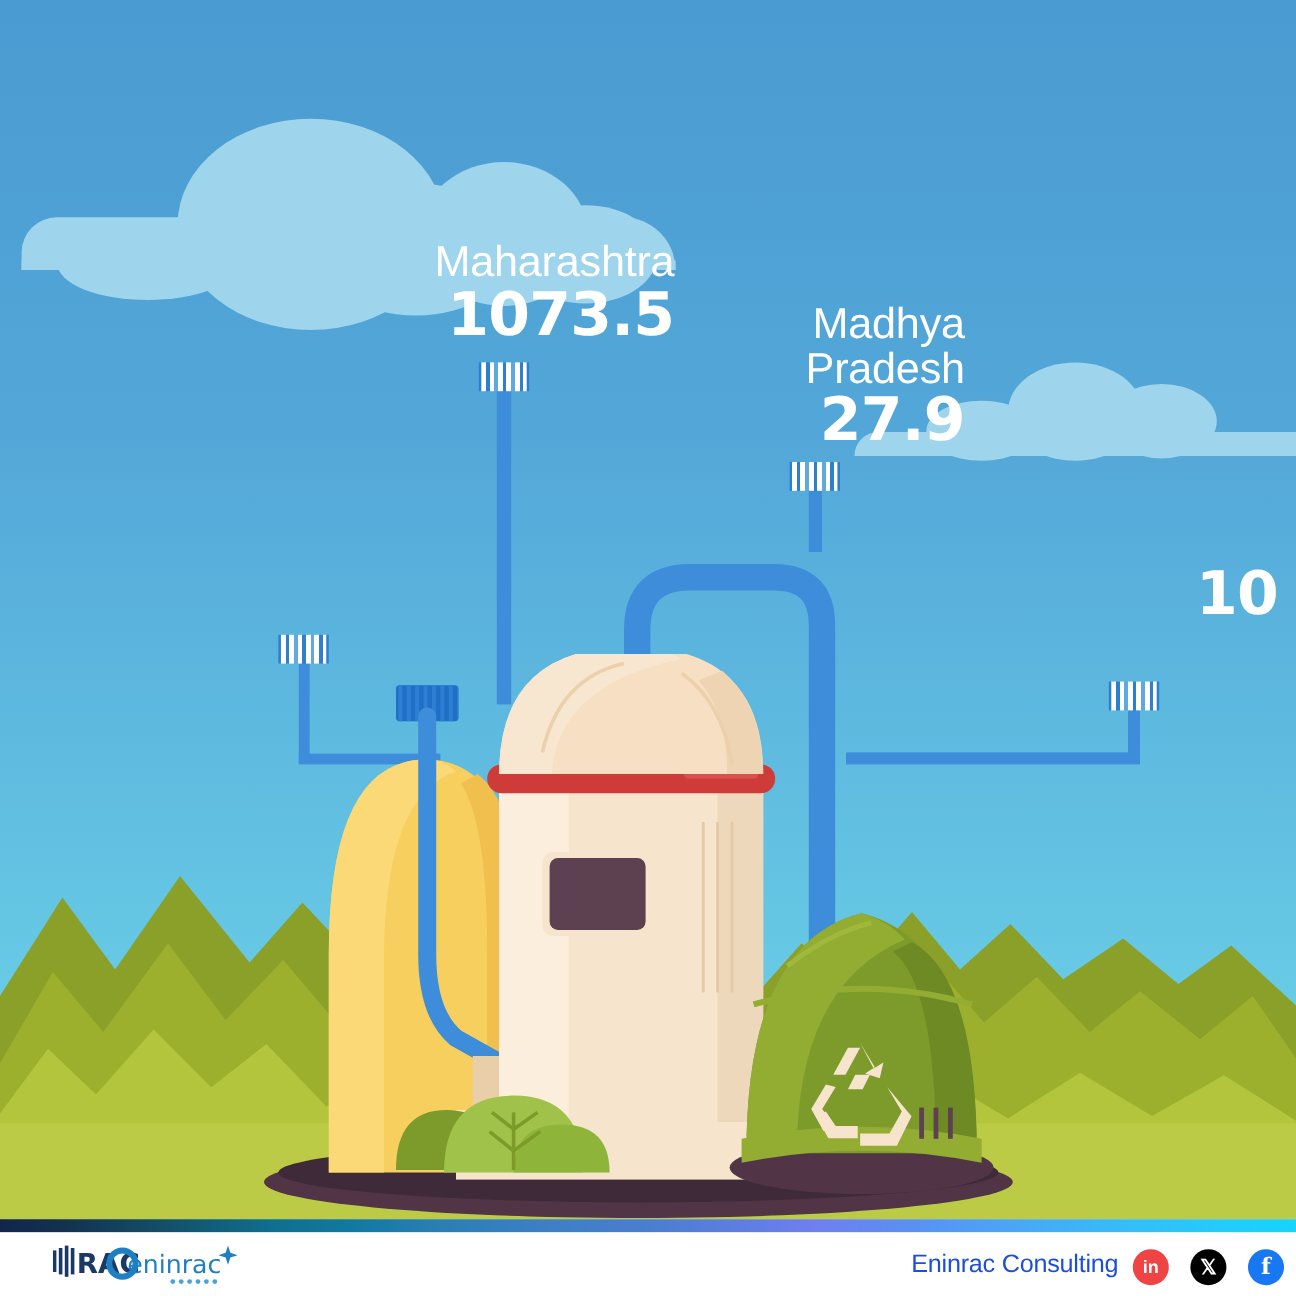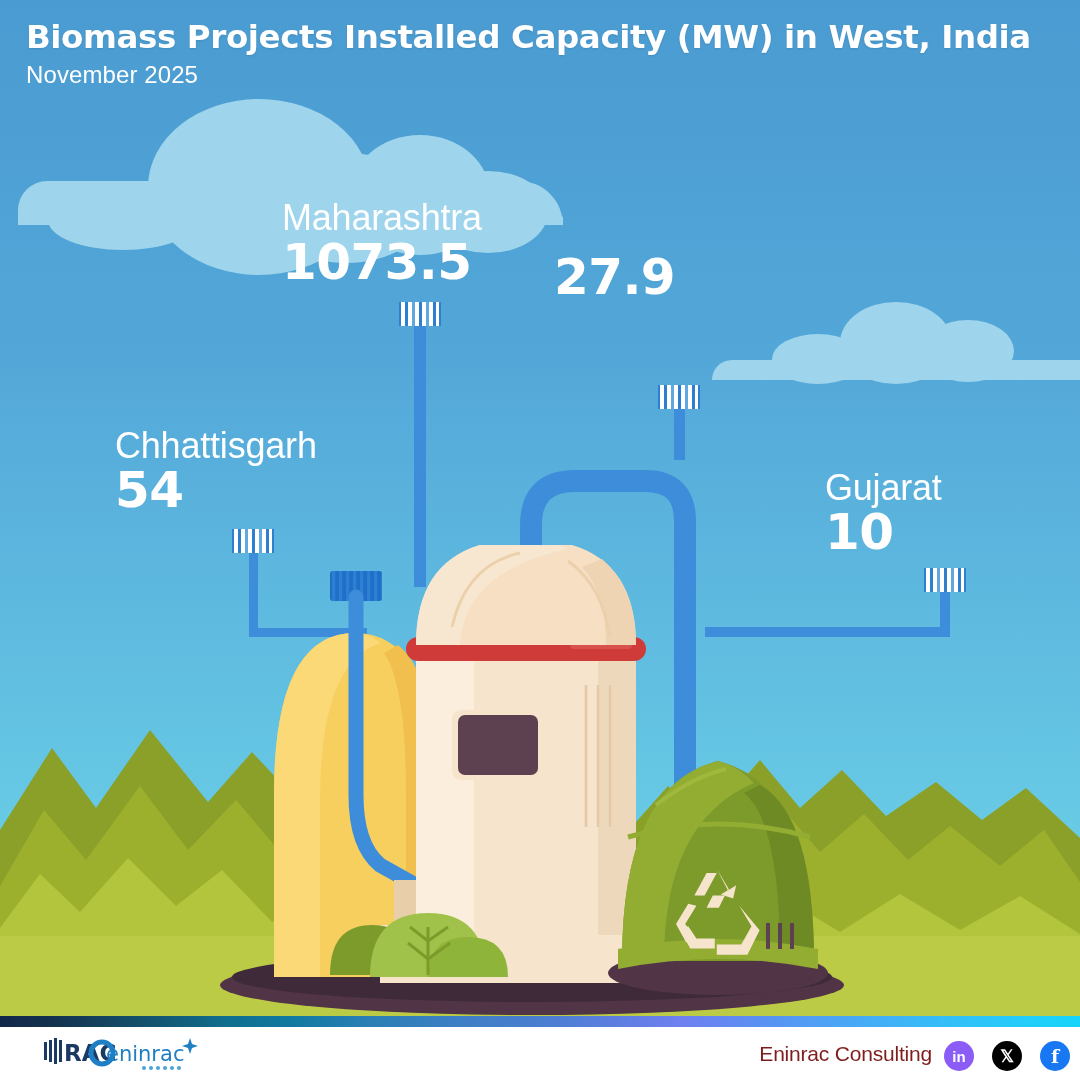--- a/index.html
+++ b/index.html
@@ -33,21 +33,21 @@
     letter-spacing:-0.4px; white-space:nowrap;
     text-shadow:0 1px 2px rgba(0,0,0,.10);
   }
   .subtitle {
     font-family:"Liberation Sans", sans-serif;
     font-weight:400; font-size:24px; color:#ffffff;
     margin-top:5px; letter-spacing:0.1px;
   }
 
   
-  .callout { position:absolute; text-align:left; color:#ffffff; }
+  .callout { position:absolute; text-align:right; color:#ffffff; }
   .callout .name {
     font-family:"Liberation Sans", sans-serif;
     font-weight:400; font-size:36px; line-height:1.02;
     letter-spacing:-0.2px; white-space:pre-line;
   }
   .callout .value {
     font-family:"DejaVu Sans", sans-serif;
     font-weight:bold; font-size:50px; line-height:1.05;
     letter-spacing:-0.6px; margin-top:-1px;
   }
@@ -77,21 +77,21 @@
       #5d7ee0 57%, #6f7ff0 63%, #5b8ff2 70%, #4aa6f5 78%,
       #35bdf8 87%, #22cdfa 95%, #16d4fb 100%);
   }
   .footer {
     position:absolute; left:0; top:1027px; width:1080px; height:53px;
     background:#ffffff;
   }
   .footer-brand {
     position:absolute; right:148px; top:15px;
     font-family:"Liberation Sans", sans-serif;
-    font-size:21px; color:#7f1d1d; font-weight:400; letter-spacing:-0.2px;
+    font-size:21px; color:#1d4ed8; font-weight:400; letter-spacing:-0.2px;
   }
   .social {
     position:absolute; top:14px; width:30px; height:30px;
     border-radius:50%; display:flex; align-items:center; justify-content:center;
     color:#fff; font-size:16px; font-weight:bold;
   }
   .logo { position:absolute; left:44px; top:1036px; width:160px; height:38px; }
 </style>
 </head>
 <body>
@@ -219,44 +219,37 @@
       <path d="M208,432 Q208,392 248,392 Q288,392 288,432 Z" fill="#8fb43a"></path>
 
       <line x1="208" y1="382" x2="208" y2="430" stroke="#7d9b2a" stroke-width="3"></line>
       <line x1="208" y1="396" x2="190" y2="382" stroke="#7d9b2a" stroke-width="3"></line>
       <line x1="208" y1="396" x2="228" y2="382" stroke="#7d9b2a" stroke-width="3"></line>
       <line x1="208" y1="414" x2="188" y2="398" stroke="#7d9b2a" stroke-width="3"></line>
       <line x1="208" y1="414" x2="230" y2="398" stroke="#7d9b2a" stroke-width="3"></line>
     </svg>
   </div>
 
-  <div class="header">
-    <div class="title">Biomass Projects Installed Capacity (MW) in West, India</div>
-    <div class="subtitle">November 2025</div>
-  </div>
 
   <div class="callout" style="left:282px; top:200px; width:280px;">
     <div class="name">Maharashtra</div>
     <div class="value">1073.5</div>
   </div>
   <div class="cap" style="left:399px; top:302px;"></div>
 
-  <div class="callout" style="left:115px; top:428px; width:280px;">
-    <div class="name">Chhattisgarh</div>
-    <div class="value">54</div>
-  </div>
   <div class="cap" style="left:232px; top:529px;"></div>
 
   <div class="callout" style="left:554px; top:252px; width:250px;">
+    <div class="name">Madhya
+Pradesh</div>
     <div class="value">27.9</div>
   </div>
   <div class="cap" style="left:658px; top:385px;"></div>
 
   <div class="callout" style="left:825px; top:470px; width:240px;">
-    <div class="name">Gujarat</div>
     <div class="value">10</div>
   </div>
   <div class="cap" style="left:924px; top:568px;"></div>
 
   <div class="gradbar"></div>
   <div class="footer">
 
     <div class="logo" style="left:44px; top:9px;">
       <svg width="160" height="38" viewBox="0 0 160 38" xmlns="http://www.w3.org/2000/svg">
         <g fill="#1b3a63">
@@ -275,21 +268,21 @@
           <circle cx="114" cy="32" r="2"></circle>
             <circle cx="121" cy="32" r="2"></circle>
           <circle cx="128" cy="32" r="2"></circle>
             <circle cx="135" cy="32" r="2"></circle>
         </g>
       </svg>
     </div>
 
     <div class="footer-brand">Eninrac Consulting</div>
 
-    <div class="social" style="right:106px; background:#8b5cf6;">
+    <div class="social" style="right:106px; background:#ef4444;">
       <span style="font-size:15px;">in</span>
     </div>
     <div class="social" style="right:58px; background:#000000;">
       <span style="font-size:17px;">𝕏</span>
     </div>
     <div class="social" style="right:10px; background:#1877f2;">
       <span style="font-size:19px;font-family:'DejaVu Serif',serif;">f</span>
     </div>
   </div>
 

